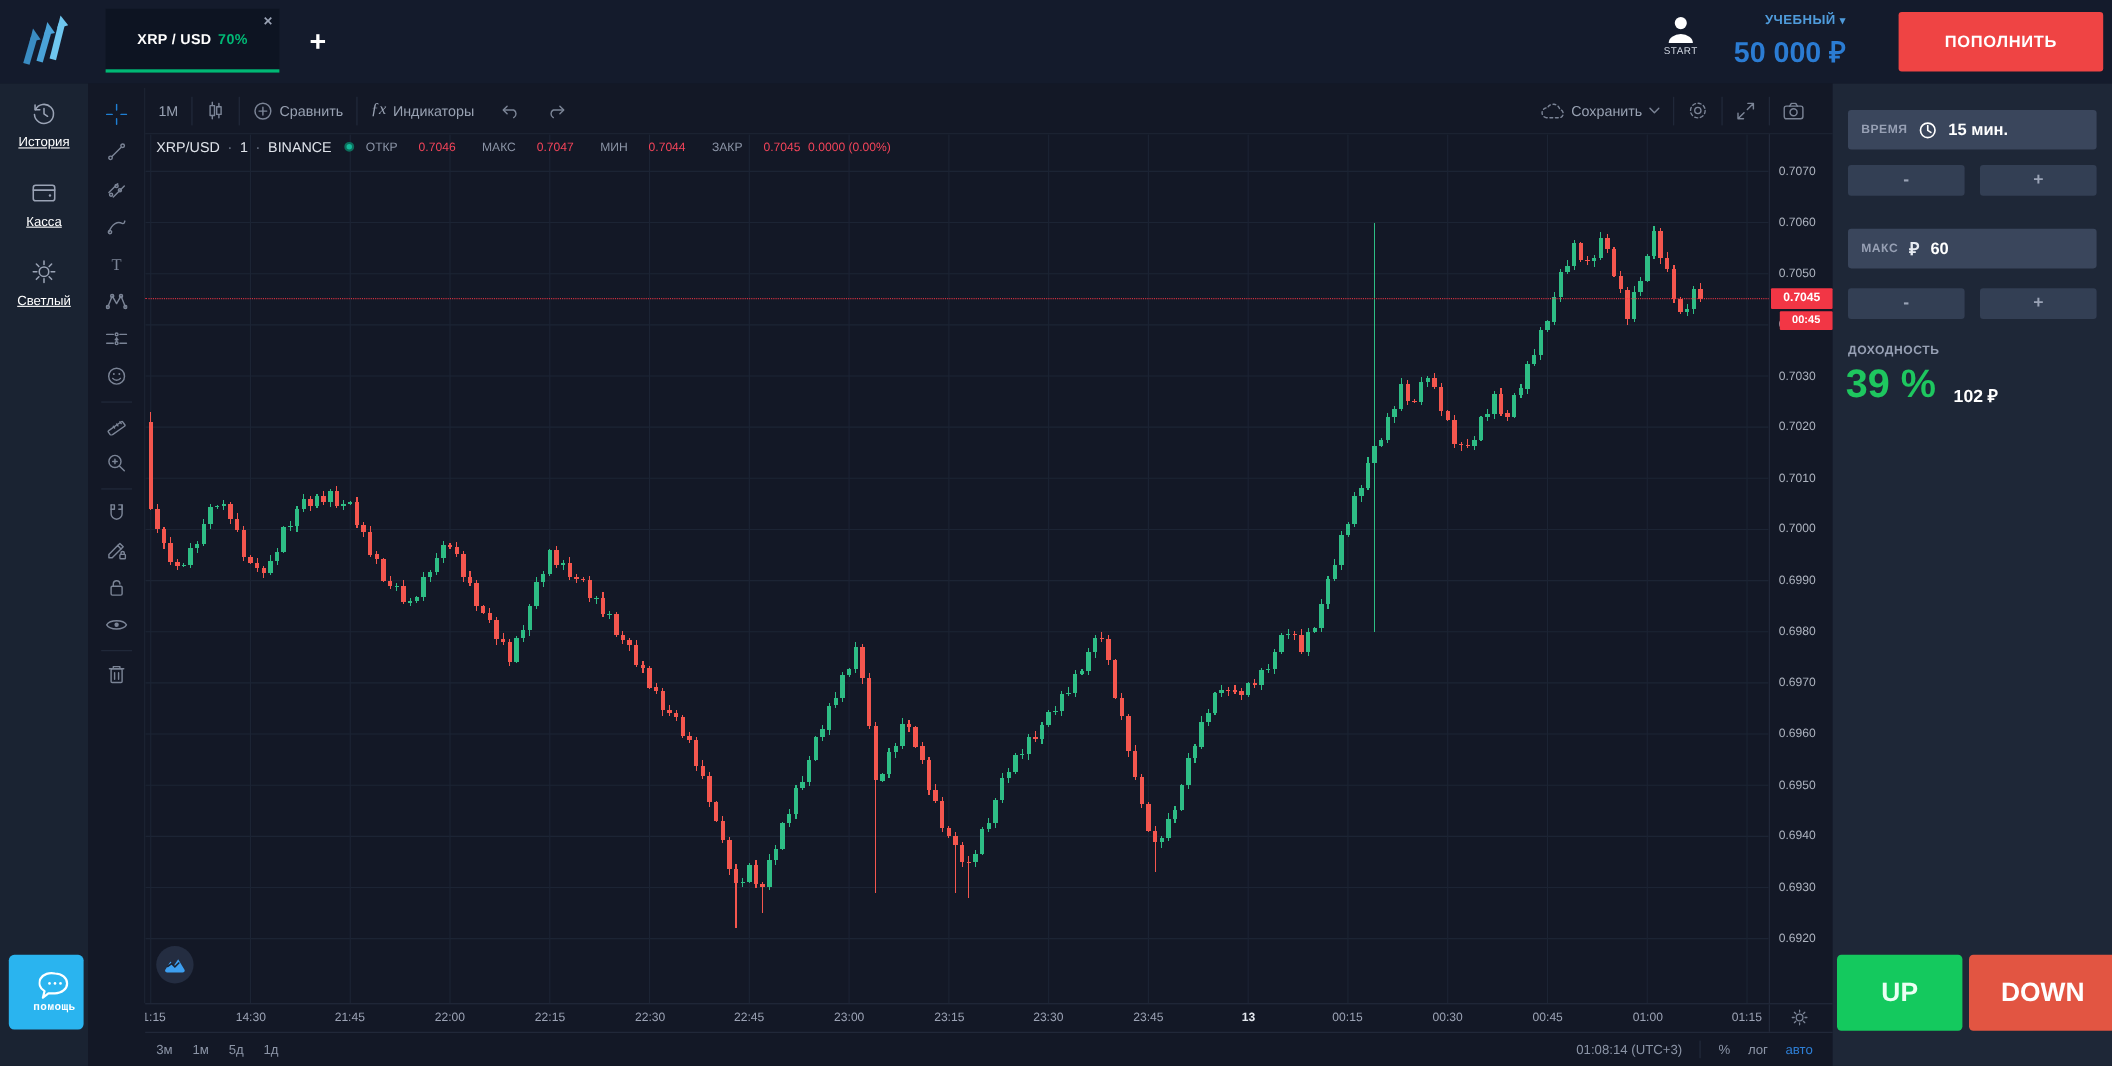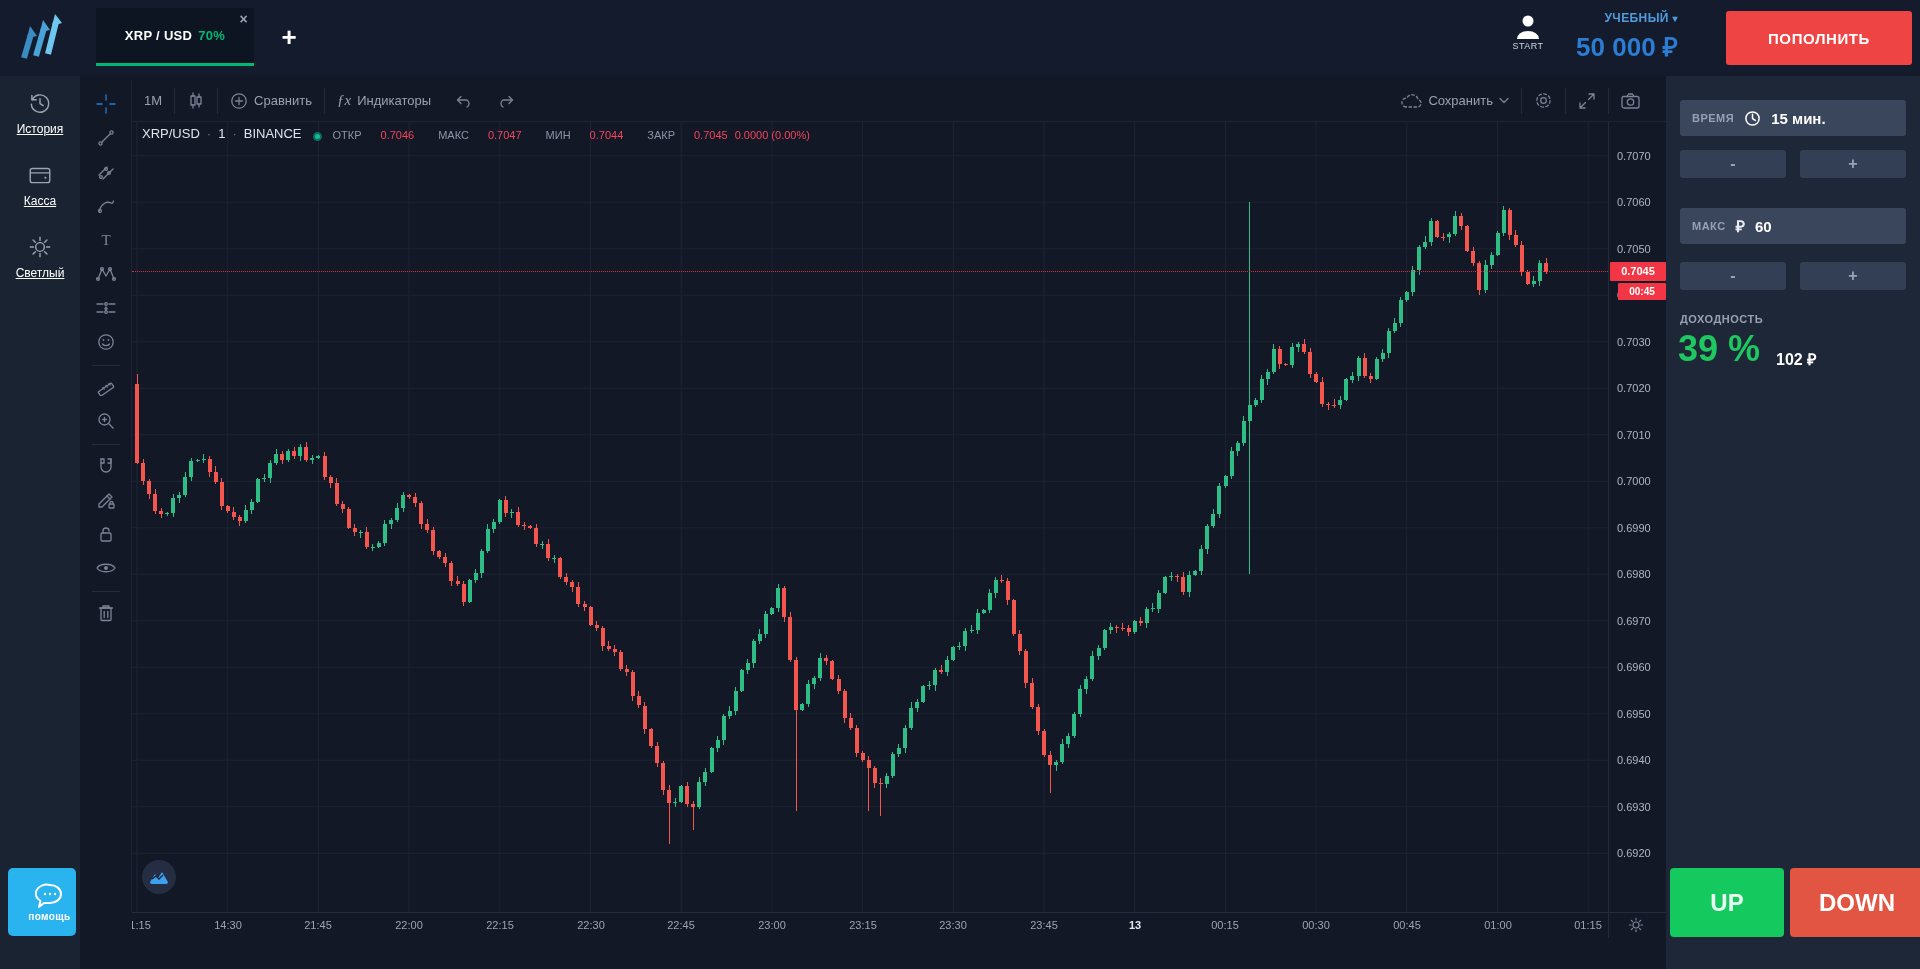--- a/index.html
+++ b/index.html
@@ -28,21 +28,21 @@
   #deposit-btn { position:absolute; left:1726px; top:11px; width:186px; height:54px; background:#ef4444;
                  border:none; border-radius:3px; color:#fff; font-size:15px; font-weight:bold;
                  letter-spacing:.6px; cursor:pointer; font-family:inherit; }
 
   
   #sidebar { position:absolute; left:0; top:76px; width:80px; height:893px; background:#1a2332; }
   .side-item { width:80px; padding:14px 0 12px 0; text-align:center; cursor:pointer; color:#9aa3b5; }
   .side-item svg { display:block; margin:0 auto 6px auto; }
   .side-item .lbl { font-size:12px; color:#ffffff;text-decoration:underline; }
   #help-btn { position:absolute; left:8px; top:792px; width:68px; height:68px; background:#2ab4ef;
-              border:none; border-radius:5px; color:#fff; cursor:pointer; font-family:Liberation Sans, sans-serif;padding-left:15px; }
+              border:none; border-radius:5px; color:#fff; cursor:pointer; font-family:Liberation Mono, monospace;padding-left:15px; }
   #help-btn svg { display:block; margin:0 auto 2px auto; }
   #help-btn .lbl { font-size:10px; font-weight:bold; letter-spacing:.4px; }
 
   
   #chartzone { position:absolute; left:80px; top:76px; width:1586px; height:893px; background:#131826; }
 
   #tv-toolbar { position:absolute; left:52px; top:4px; width:1534px; height:42px;
                 display:flex; align-items:center; border-bottom:1px solid #1d2433; padding-right:14px; }
   .tv-btn { display:flex; align-items:center; gap:6px; color:#98a1b2; font-size:13px;
             padding:0 12px; height:30px; cursor:pointer; white-space:nowrap; }
@@ -51,21 +51,21 @@
   .tv-spacer { flex:1; }
   .muted { color:#6e7789; }
 
   #draw-col { position:absolute; left:0; top:4px; width:52px; height:832px; border-right:1px solid #1d2433;
               display:flex; flex-direction:column; align-items:center; padding-top:8px; }
   .tool-btn { width:34px; height:32px; display:flex; align-items:center; justify-content:center;
               cursor:pointer; color:#7b8496; margin-bottom:2px; }
   .tool-sep { width:28px; height:1px; background:#232b3c; margin:5px 0; }
 
   #plot { position:absolute; left:52px; top:46px; width:1476px; height:790px; overflow:hidden; }
-  #legend { position:absolute; left:10px; top:4px; display:flex; align-items:flex-end; gap:7px;
+  #legend { position:absolute; left:10px; top:4px; display:flex; align-items:center; gap:7px;
             font-size:13px; color:#dfe3ea; z-index:5; }
   #legend .sep { color:#6e7789; }
   #legend .dot { width:9px; height:9px; border-radius:50%; background:#14b99a; border:2px solid #0c6e5c; margin:0 4px; }
   #legend .ohlc { font-size:11px; display:flex; gap:24px; }
   #legend .ohlc .l { color:#8b94a6; }
   #legend .ohlc .v { color:#f4445a; margin-left:-5px; }
   #legend .chg { color:#f4445a; font-size:11px; }
 
   #priceline { position:absolute; left:0; top:149px; width:1476px; border-top:1px dotted rgba(242,54,69,.85); z-index:3; }
   #watermark { position:absolute; left:10px; top:738px; width:34px; height:34px; border-radius:50%;
@@ -944,20 +944,35 @@
         <div class="ttick" style="left: 799px;">23:30</div>
         <div class="ttick" style="left: 890px;">23:45</div>
         <div class="ttick date" style="left: 981px;">13</div>
         <div class="ttick" style="left: 1071px;">00:15</div>
         <div class="ttick" style="left: 1162px;">00:30</div>
         <div class="ttick" style="left: 1253px;">00:45</div>
         <div class="ttick" style="left: 1344px;">01:00</div>
         <div class="ttick" style="left: 1434px;">01:15</div>
       </div>
 
+    <div id="bottom-bar">
+      <div id="ranges">
+        <span>3м</span>
+        <span>1м</span>
+        <span>5д</span>
+        <span>1д</span>
+      </div>
+      <div id="bb-right">
+        <span id="bb-clock">01:08:14 (UTC+3)</span>
+        <span class="vsep"></span>
+        <span>%</span>
+        <span>лог</span>
+        <span id="bb-auto">авто</span>
+      </div>
+    </div>
   </section>
 
   <aside id="panel">
     <div class="field" style="top:24px">
       <span class="flbl">ВРЕМЯ</span>
       <svg class="icon white" width="17" height="17" viewBox="0 0 18 18" style="stroke-width:1.6">
         <circle cx="9" cy="9" r="7"></circle>
           <path d="M9 4.5 V9 L12 11"></path>
       </svg>
       <span class="fval">15 мин.</span>

